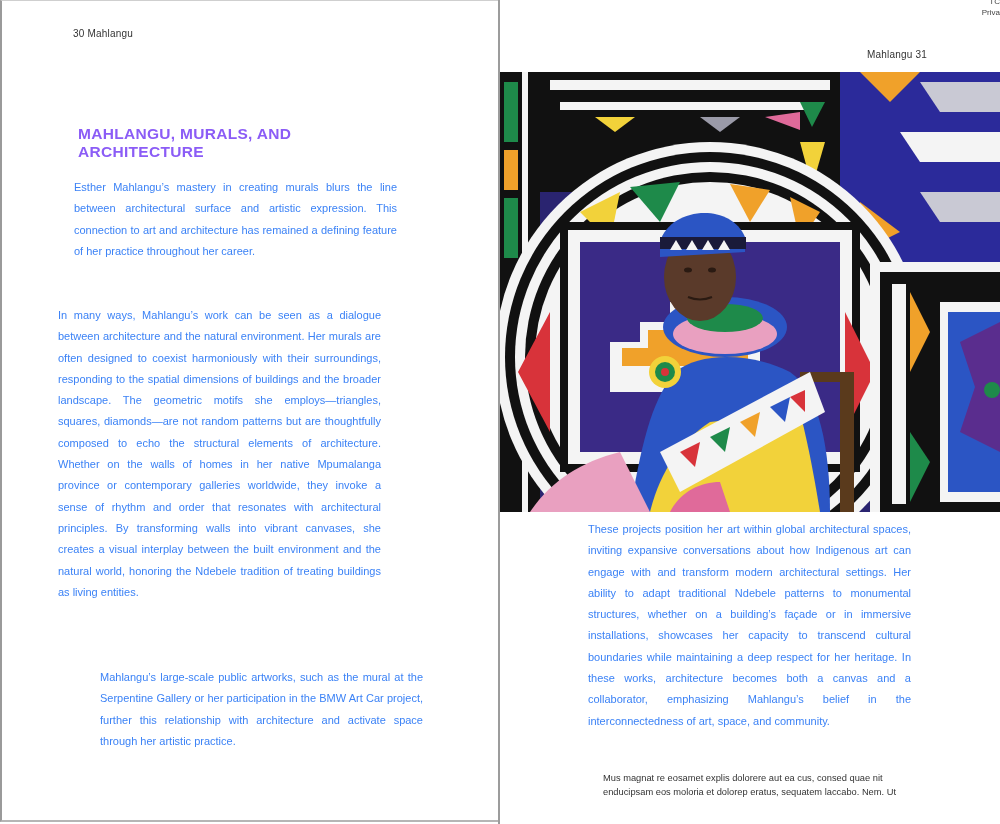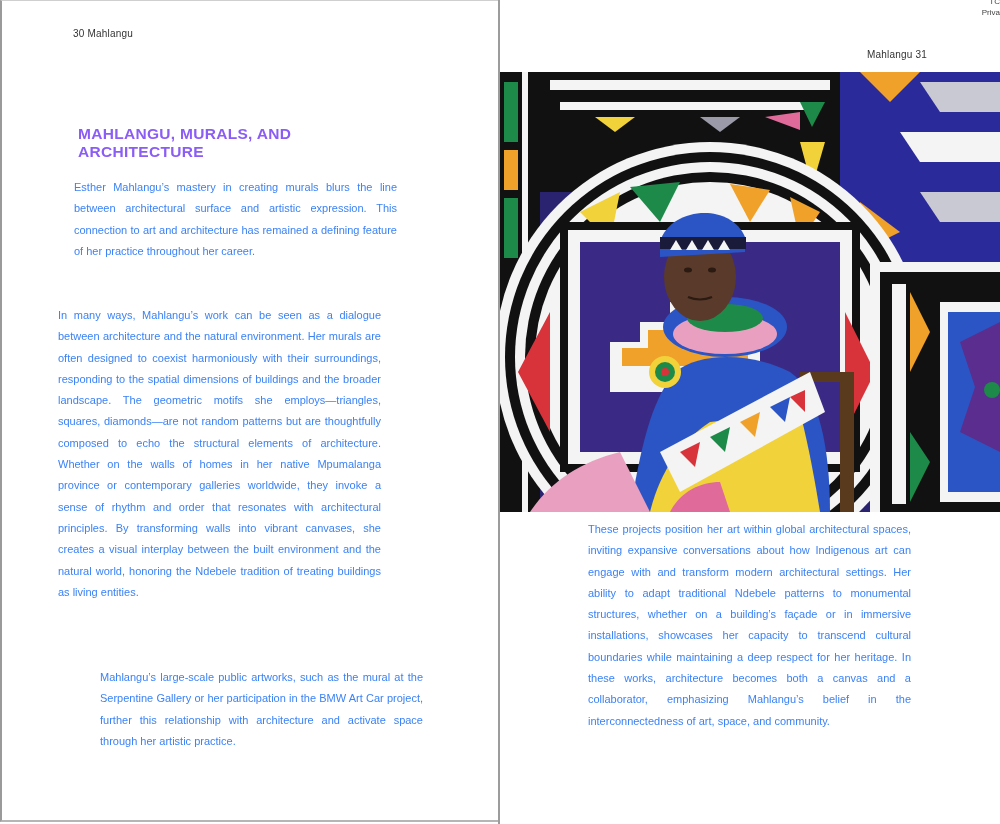--- a/index.html
+++ b/index.html
@@ -164,13 +164,14 @@
       <rect x="160" y="165" width="86" height="12" fill="#1a1a3a"></rect>
       <polygon points="170,178 176,168 182,178" fill="#f4f4f4"></polygon>
       <polygon points="186,178 192,168 198,178" fill="#f4f4f4"></polygon>
       <polygon points="202,178 208,168 214,178" fill="#f4f4f4"></polygon>
       <polygon points="218,178 224,168 230,178" fill="#f4f4f4"></polygon>
     </svg>
   </div>
 
   <p class="body-text p4" lang="en">These projects position her art within global architectural spaces, inviting expansive conversations about how Indigenous art can engage with and transform modern architectural settings. Her ability to adapt traditional Ndebele patterns to monumental structures, whether on a building’s façade or in immersive installations, showcases her capacity to transcend cultural boundaries while maintaining a deep respect for her heritage. In these works, architecture becomes both a canvas and a collaborator, emphasizing Mahlangu’s belief in the interconnectedness of art, space, and community.</p>
 
+  <p class="caption">Mus magnat re eosamet explis dolorere aut ea cus, consed quae nit enducipsam eos moloria et dolorep eratus, sequatem laccabo. Nem. Ut</p>
 </div>
 
 </body></html>

